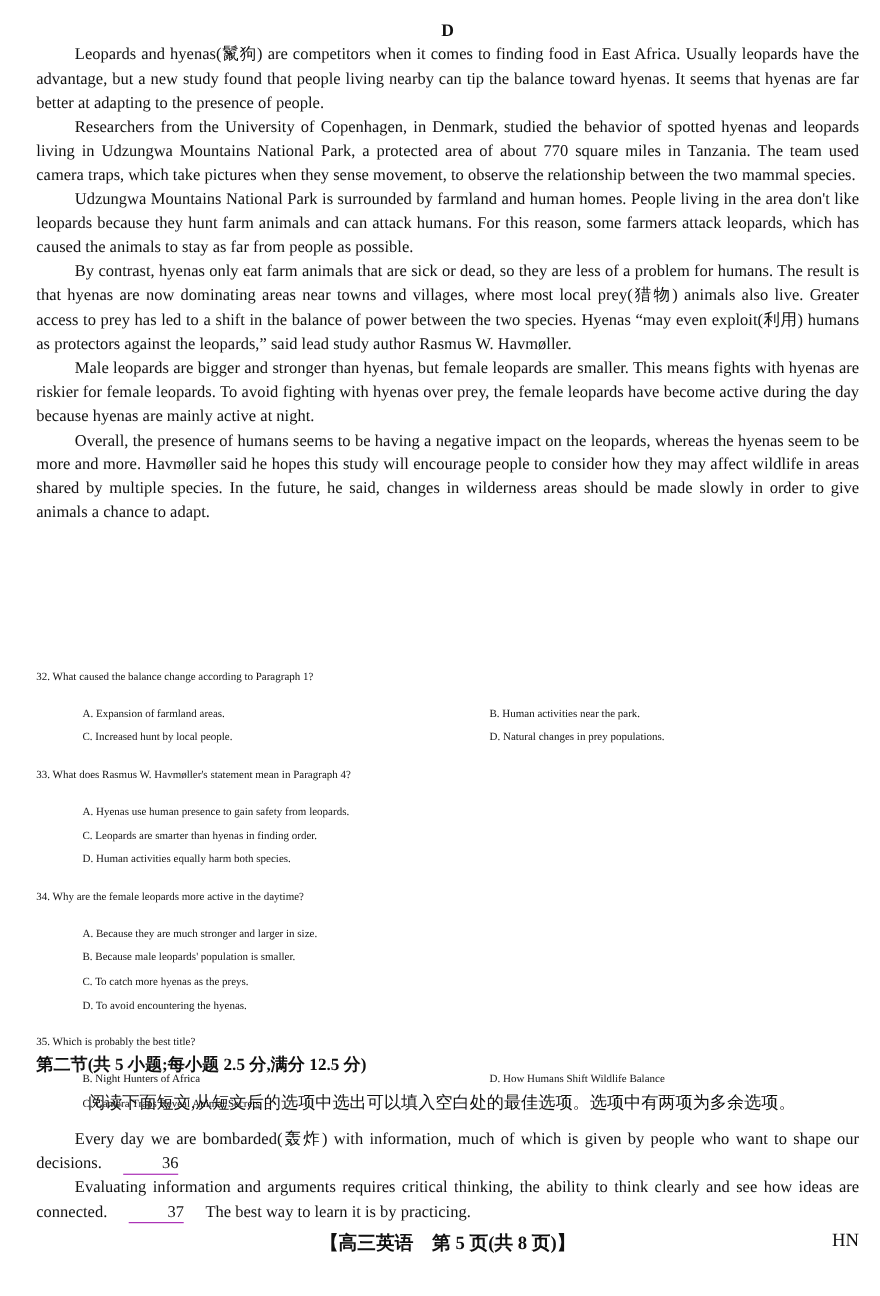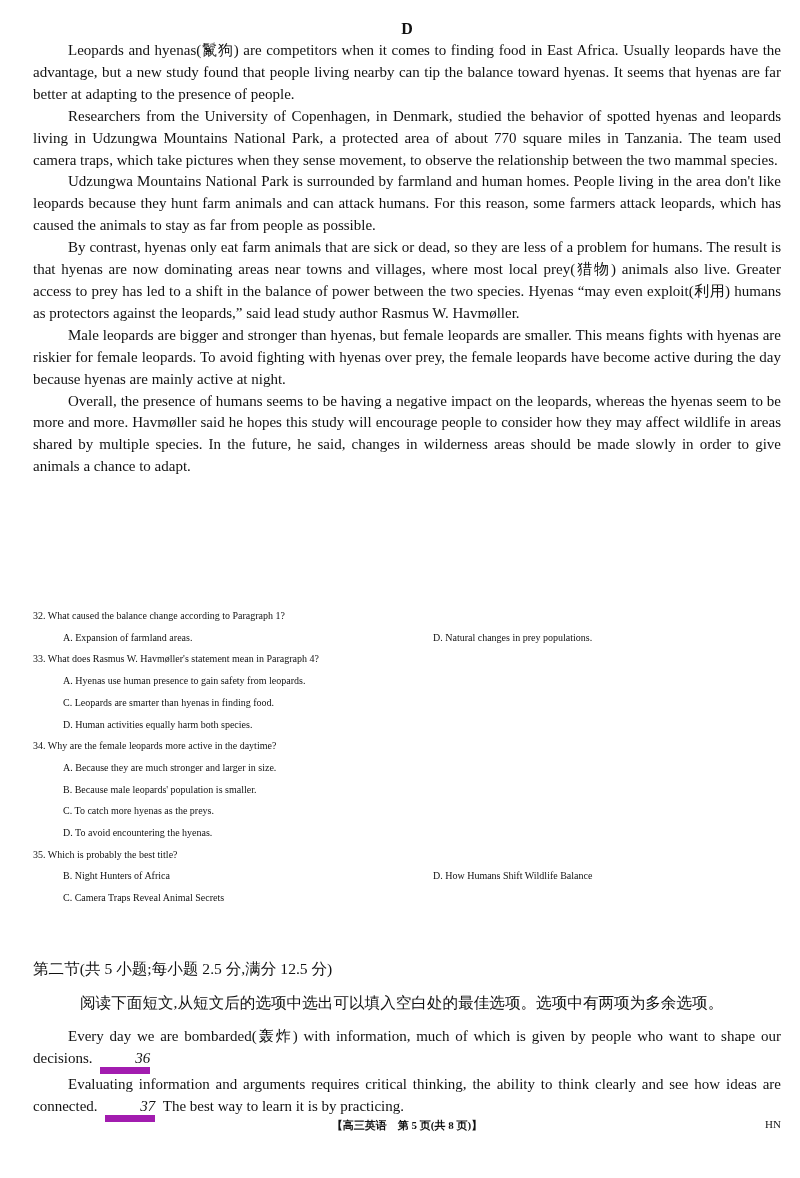--- a/index.html
+++ b/index.html
@@ -14,33 +14,33 @@
     text-align: center; font-weight: bold; font-size: 16px; line-height: 22px;
   }
   .passage { position: absolute; top: 40px; left: 0; width: 748px; }
   .para {
     font-size: 15px; line-height: 21.9px; margin: 0;
     text-indent: 35px; text-align: justify; text-align-last: left;
   }
   .questions { position: absolute; top: 605px; left: 0; width: 748px; }
   .q { font-size: 10px; line-height: 21.7px; }
   .q-stem { margin: 0; }
-  .opts { margin: 0; padding-left: 30px; }
+  .opts { margin: 12px; padding-left: 30px; }
   .opt { display: block; }
   .opts.two-col { display: grid; grid-template-columns: 370px 1fr; }
   .section2 { position: absolute; top: 958px; left: 0; width: 748px; }
-  .sec-head { font-size: 15.6px; line-height: 22px; margin: 0; }
+  .sec-head { font-size: 15.6px; line-height: 22px; margin: 0; font-weight: bold; }
   .sec-instr { font-size: 15.6px; line-height: 22px; margin: 12px; text-indent: 35px; text-align: justify; }
   .blank {
     display: inline-block; min-width: 48px; text-align: center;
-    border-bottom: 7px solid #a21caf; line-height: 17px; margin: 0 4px; font-style: italic;
+    border-bottom: 1px solid #a21caf; line-height: 17px; margin: 0 16px;
   }
   .footer {
     position: absolute; top: 1118px; left: 0; width: 748px; height: 24px;
-    font-size: 11px;
+    font-size: 17px;
   }
   .footer-center { position: absolute; left: 0; width: 748px; text-align: center; font-weight: bold; }
   .footer-right { position: absolute; right: 0; top: 0; }
 </style>
 </head>
 <body>
 
 <div class="page">
   <div class="title">D</div>
 
@@ -51,28 +51,30 @@
     <p class="para">By contrast, hyenas only eat farm animals that are sick or dead, so they are less of a problem for humans. The result is that hyenas are now dominating areas near towns and villages, where most local prey(猎物) animals also live. Greater access to prey has led to a shift in the balance of power between the two species. Hyenas “may even exploit(利用) humans as protectors against the leopards,” said lead study author Rasmus W. Havmøller.</p>
     <p class="para">Male leopards are bigger and stronger than hyenas, but female leopards are smaller. This means fights with hyenas are riskier for female leopards. To avoid fighting with hyenas over prey, the female leopards have become active during the day because hyenas are mainly active at night.</p>
     <p class="para">Overall, the presence of humans seems to be having a negative impact on the leopards, whereas the hyenas seem to be more and more. Havmøller said he hopes this study will encourage people to consider how they may affect wildlife in areas shared by multiple species. In the future, he said, changes in wilderness areas should be made slowly in order to give animals a chance to adapt.</p>
   </div>
 
   <div class="questions">
     <div class="q">
       <p class="q-stem">32. What caused the balance change according to Paragraph 1?</p>
       <div class="opts two-col">
         <span class="opt">A. Expansion of farmland areas.</span>
+        <span class="opt">B. Human activities near the park.</span>
+        <span class="opt">C. Increased hunt by local people.</span>
         <span class="opt">D. Natural changes in prey populations.</span>
       </div>
     </div>
     <div class="q">
       <p class="q-stem">33. What does Rasmus W. Havmøller's statement mean in Paragraph 4?</p>
       <div class="opts">
         <span class="opt">A. Hyenas use human presence to gain safety from leopards.</span>
-        <span class="opt">C. Leopards are smarter than hyenas in finding food.</span>
+        <span class="opt">C. Leopards are smarter than hyenas in finding order.</span>
         <span class="opt">D. Human activities equally harm both species.</span>
       </div>
     </div>
     <div class="q">
       <p class="q-stem">34. Why are the female leopards more active in the daytime?</p>
       <div class="opts">
         <span class="opt">A. Because they are much stronger and larger in size.</span>
         <span class="opt">B. Because male leopards' population is smaller.</span>
         <span class="opt">C. To catch more hyenas as the preys.</span>
         <span class="opt">D. To avoid encountering the hyenas.</span>

